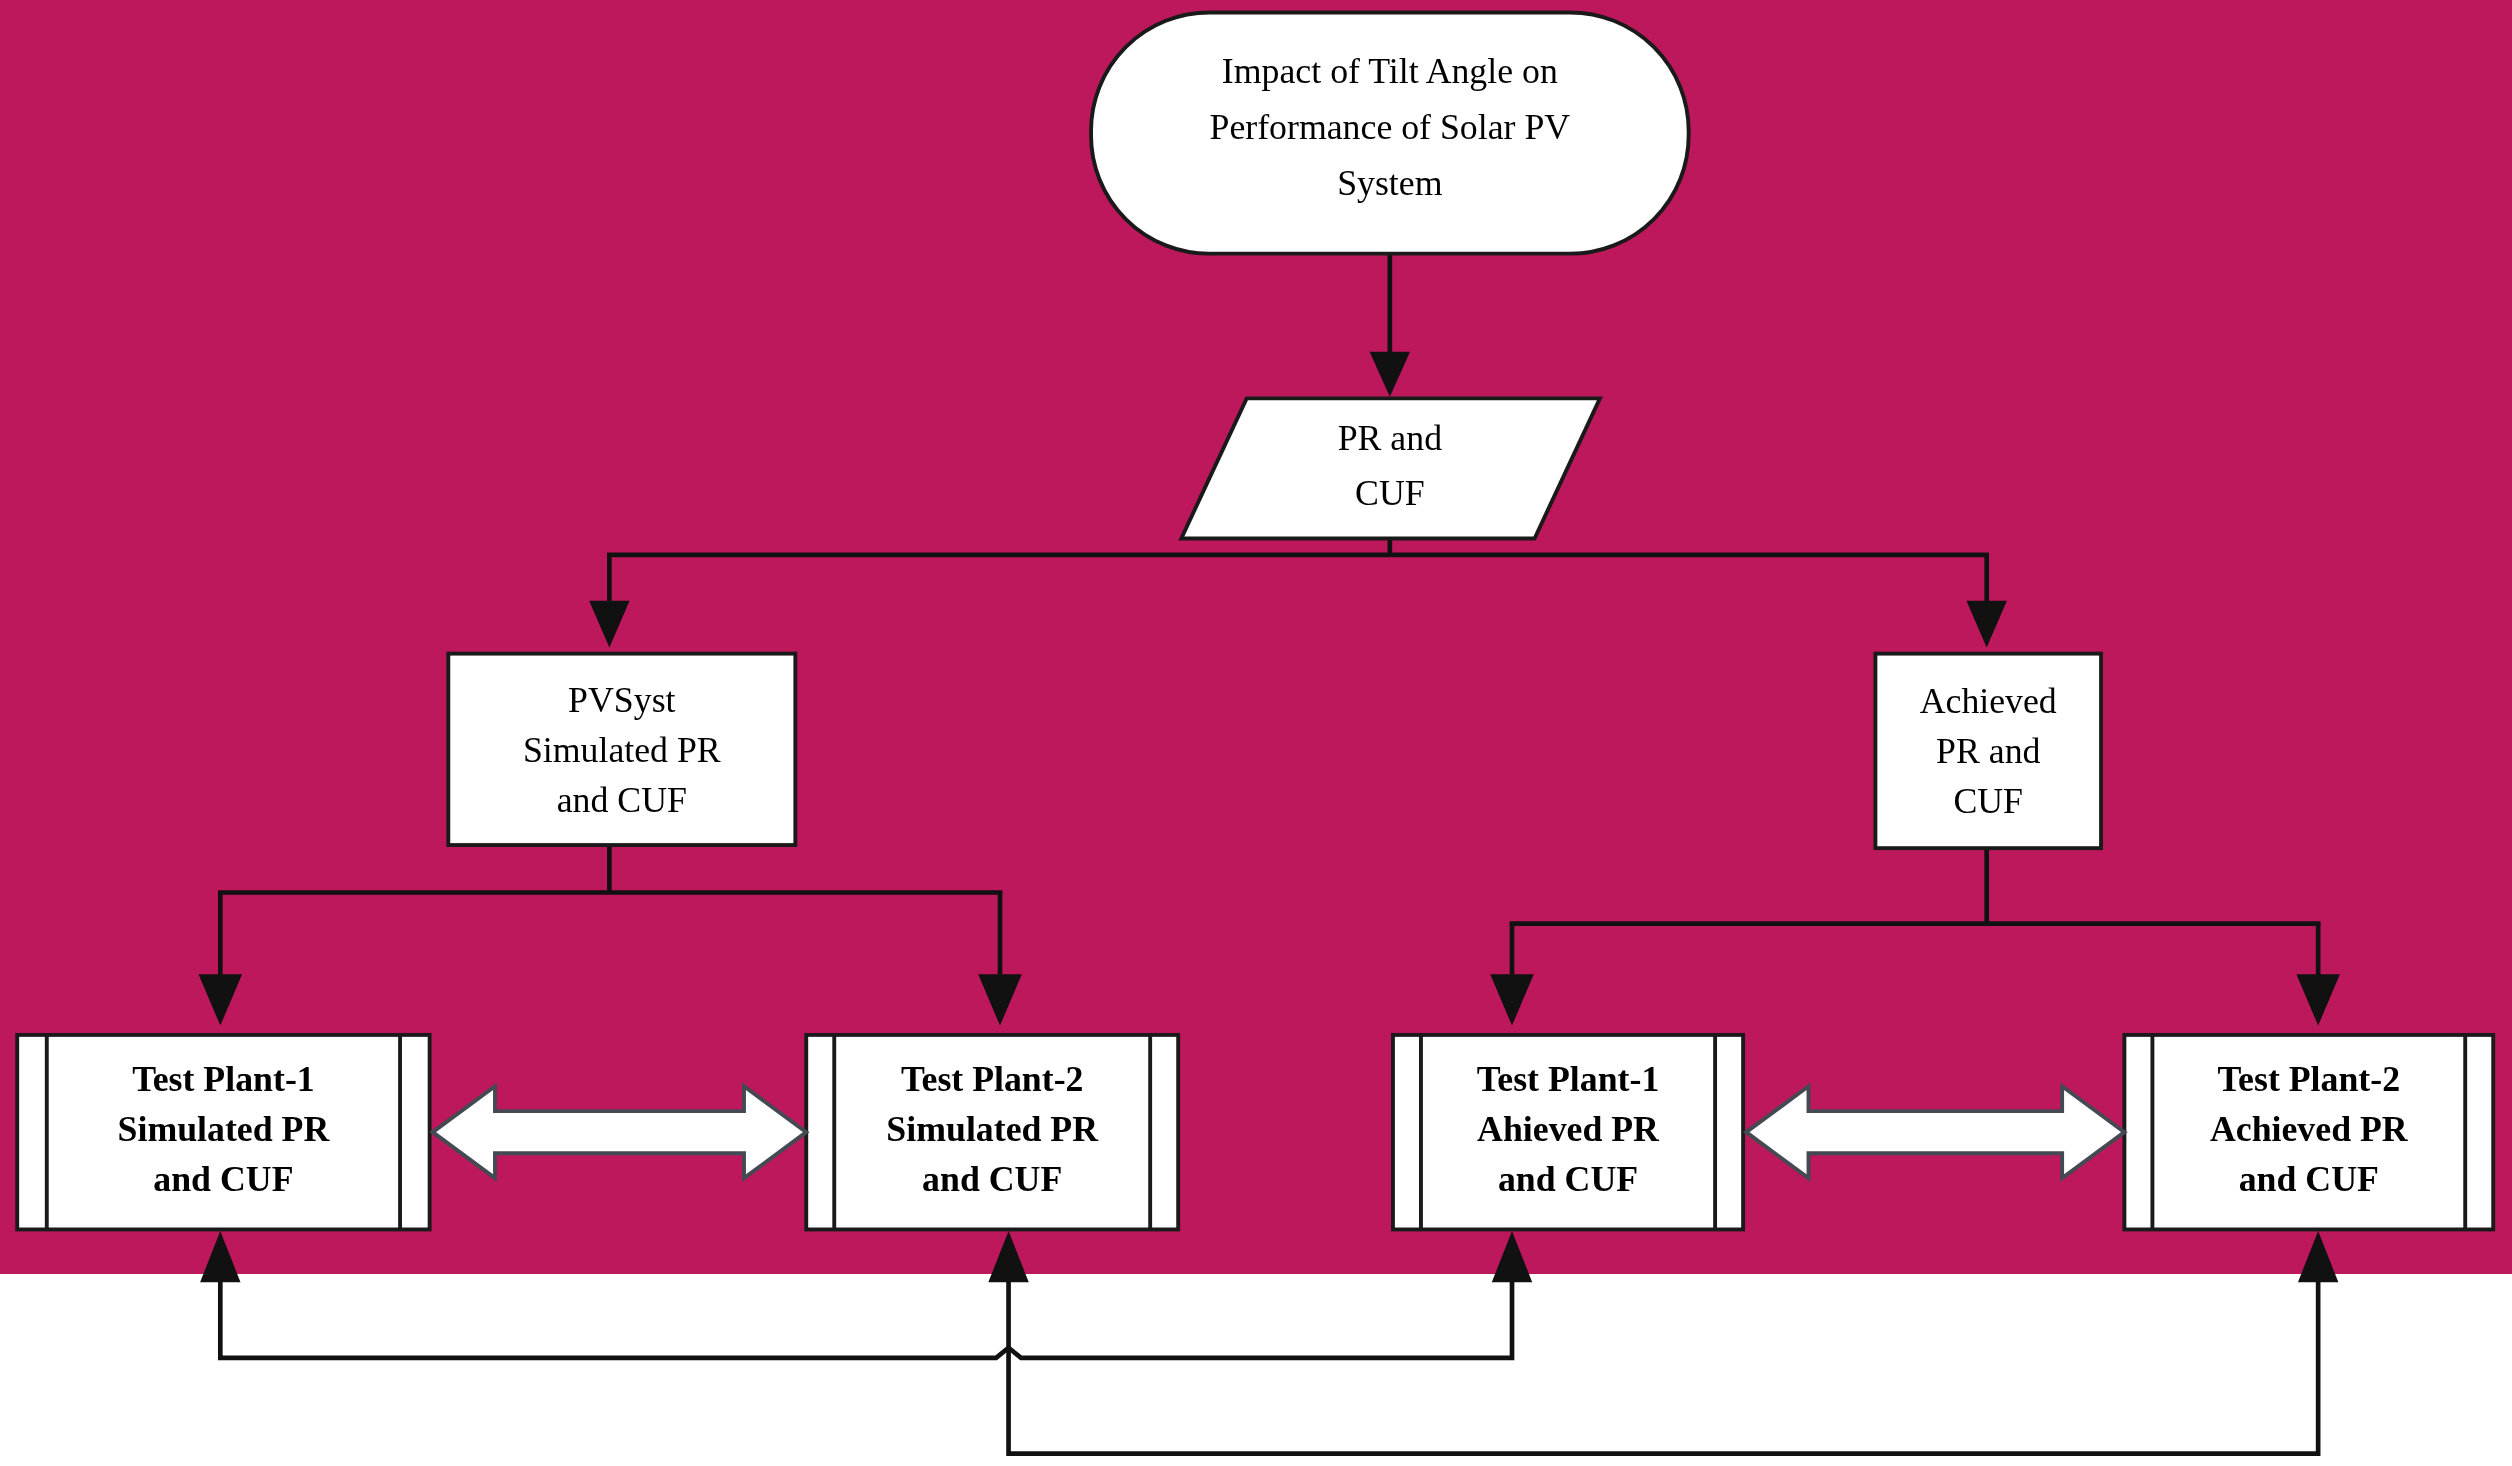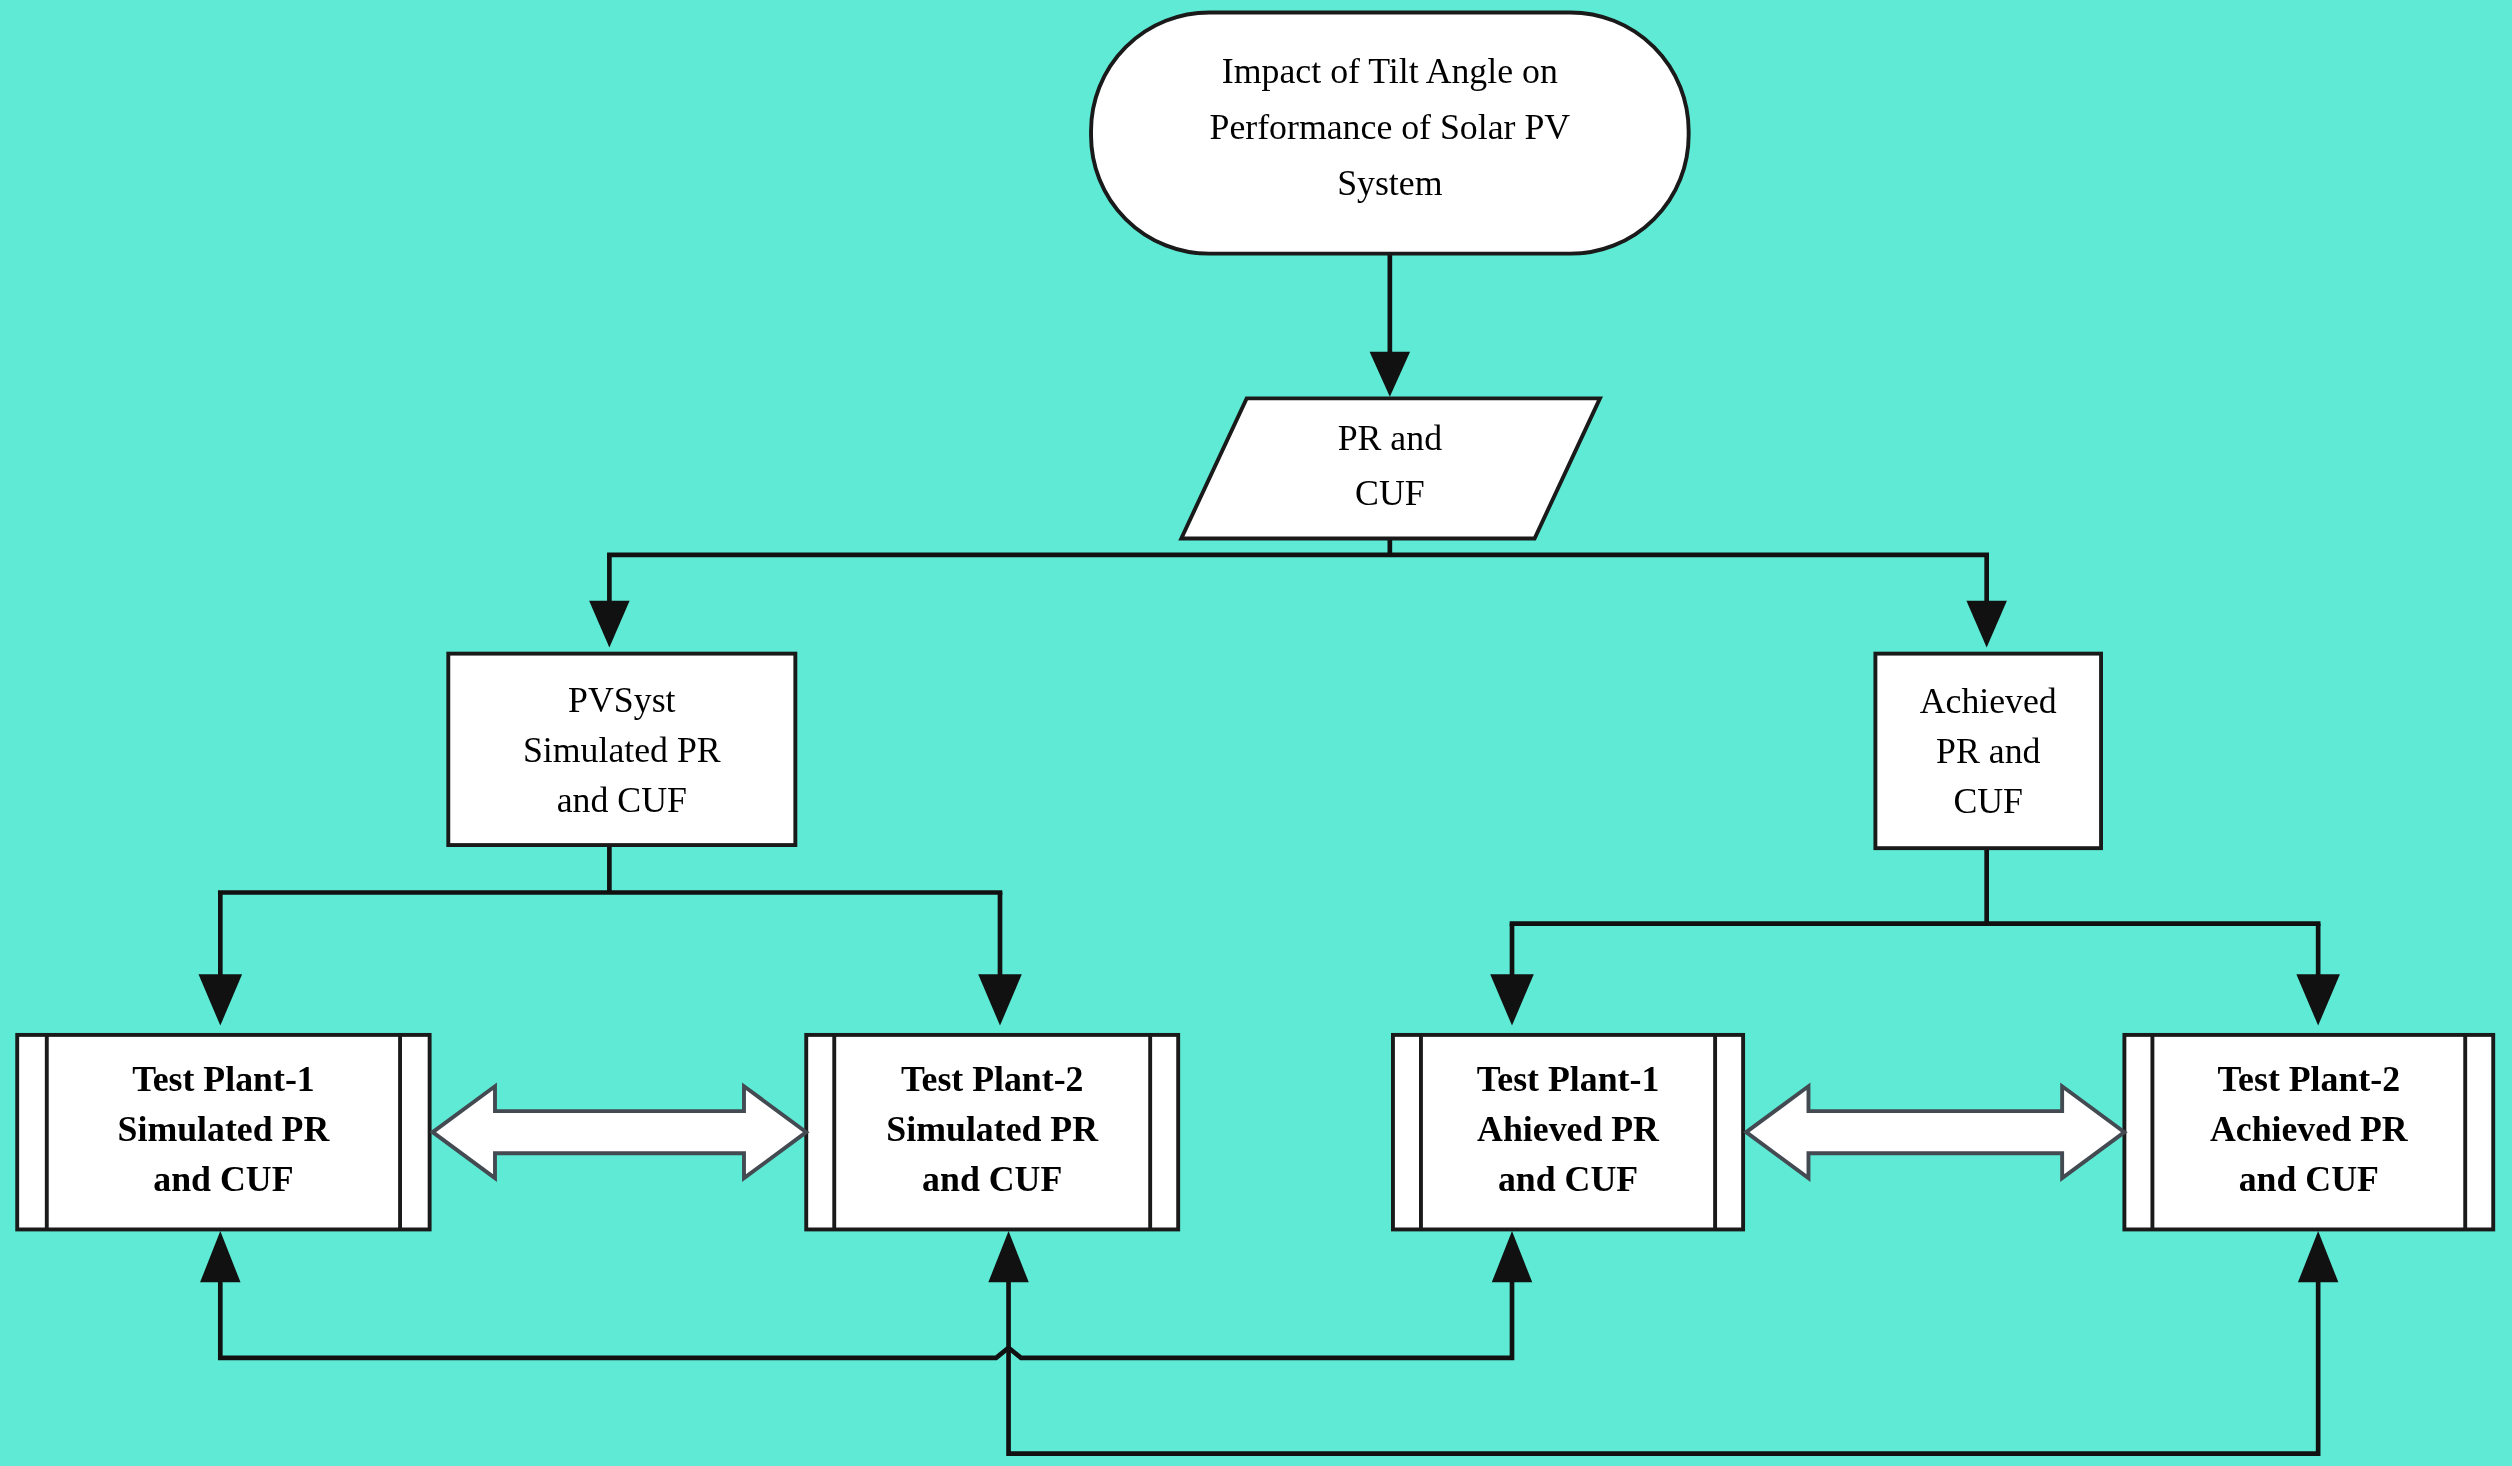--- a/index.html
+++ b/index.html
@@ -10,22 +10,22 @@
   }
   body {
     width: 2512px;
     height: 1466px;
     font-family: "Liberation Serif", "DejaVu Serif", serif;
     overflow: hidden;
   }
   #flowchart-root {
     position: relative;
     width: 2512px;
-    height: 1466px;
-    background: #5eead4;
+    height: 1274px;
+    background: #be185d;
   }
   svg.diagram {
     display: block;
     width: 2512px;
     height: 1466px;
   }
   .node-shape {
     fill: #ffffff;
     stroke: #1a1a1a;
     stroke-width: 5;

